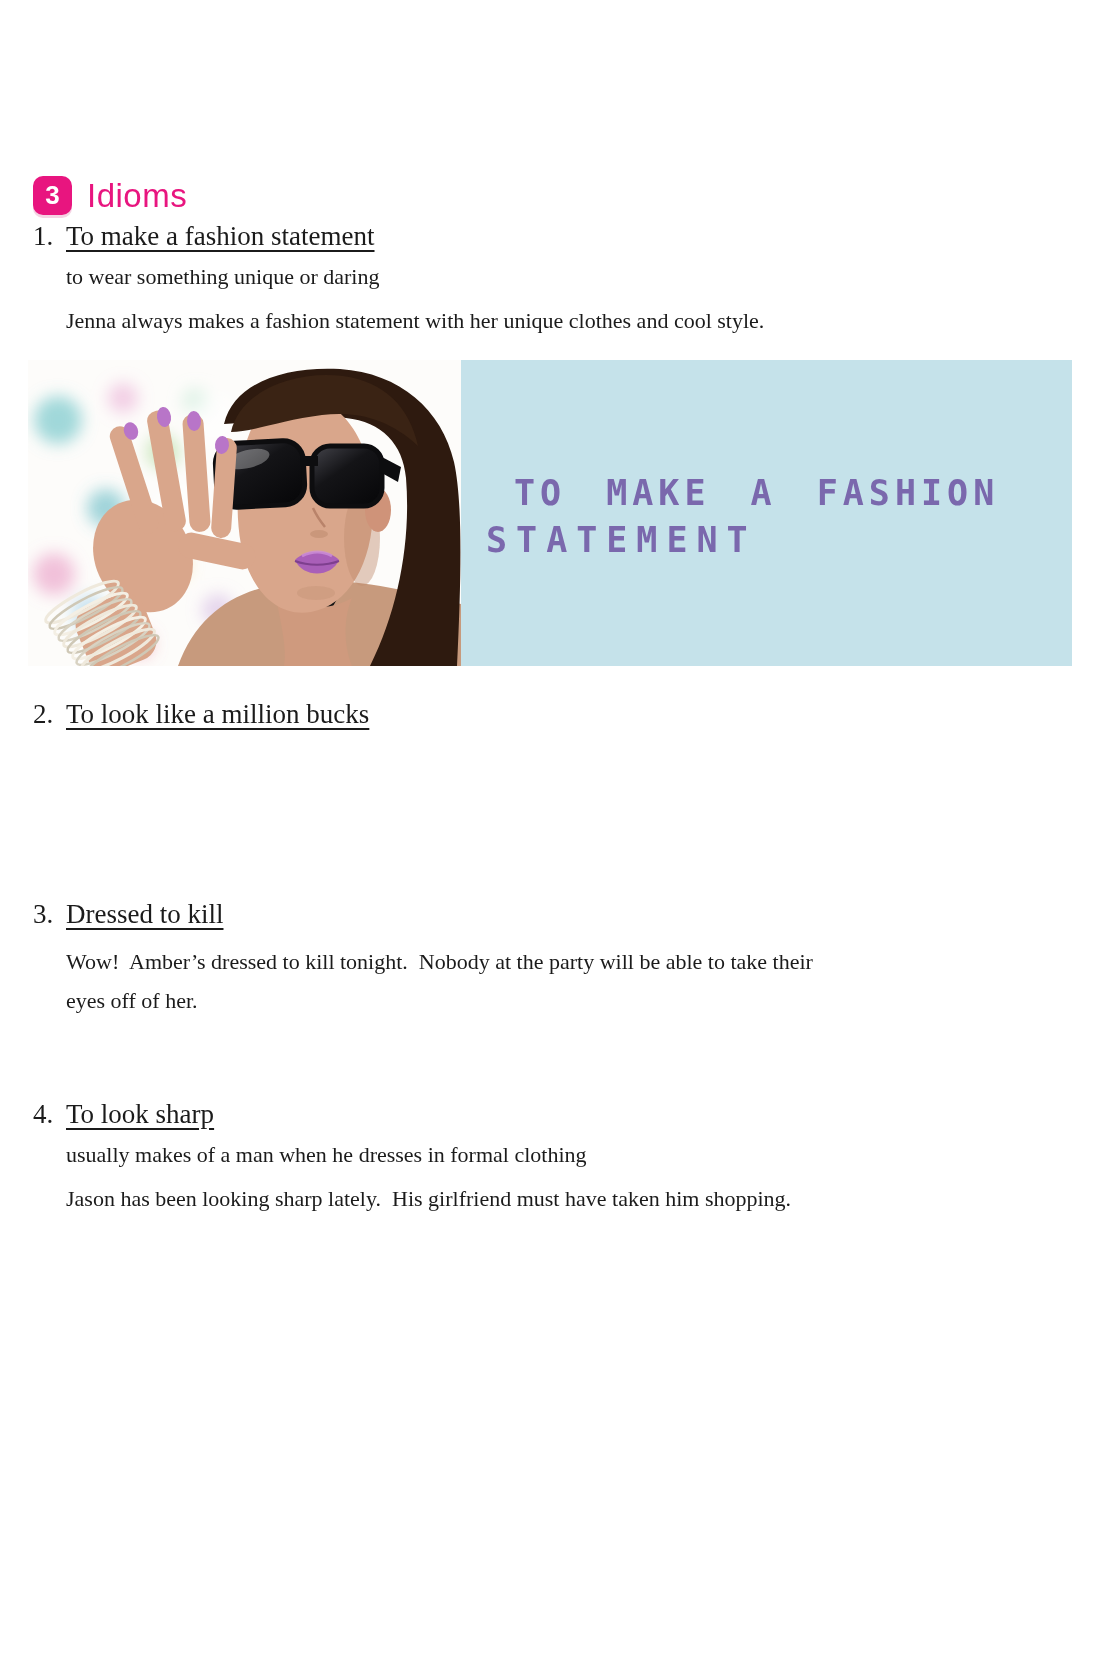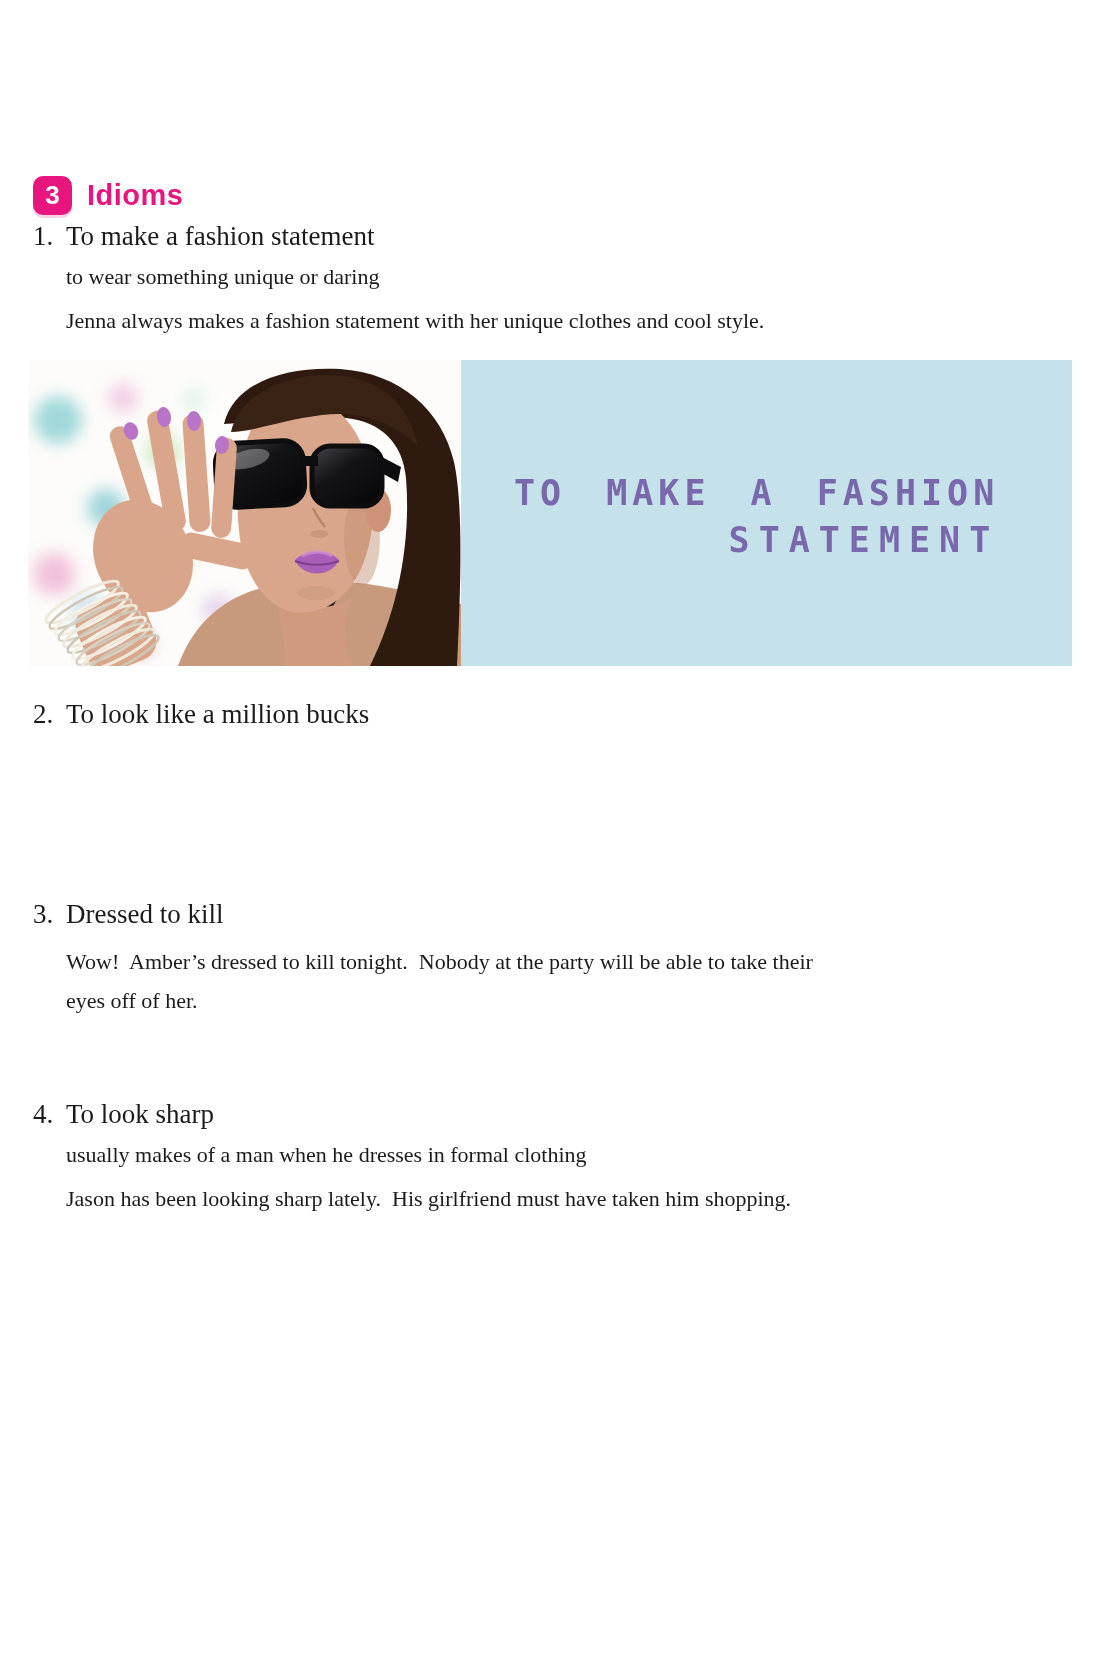--- a/index.html
+++ b/index.html
@@ -6,32 +6,32 @@
   .page{
     position:relative;width:1093px;height:1654px;background:#ffffff;
     font-family:"Liberation Serif",serif;color:#1b1b1b;overflow:hidden;
   }
   
   .header{position:absolute;left:33px;top:176px;display:flex;align-items:center;gap:15px;
           font-family:"Liberation Sans",sans-serif;}
   .badge{width:39px;height:39px;border-radius:10px;background:#e8157f;color:#ffffff;
          font-weight:bold;font-size:26px;display:flex;align-items:center;justify-content:center;
          box-shadow:0 3px 0 rgba(200,10,100,0.18);}
-  .header-title{color:#e8157f;font-size:29px;font-weight:bold;letter-spacing:0.5px;}
+  .header-title{color:#e8157f;font-size:33px;font-weight:normal;letter-spacing:0.5px;}
   
   .idiom{position:absolute;left:33px;width:1000px;}
   .sec1{top:219px}.sec2{top:697px}.sec3{top:897px}.sec4{top:1097px}
   .idiom-head{display:flex;line-height:34px;font-size:27px;}
   .idiom-num{width:33px;flex:0 0 33px;}
-  .idiom-term{text-decoration-thickness:2px;text-underline-offset:5px;}
+  .idiom-term{text-decoration:underline;text-decoration-thickness:2px;text-underline-offset:5px;}
   .idiom-def{margin:11px 0 0 33px;font-size:22px;line-height:26px;}
   .idiom-ex{margin:11px 0 0 33px;font-size:22px;line-height:39px;
             max-width:788px;white-space:pre-wrap;}
   
-  .banner{position:absolute;left:28px;top:360px;width:1044px;height:306px;background:#86efac;text-align:right;}
+  .banner{position:absolute;left:28px;top:360px;width:1044px;height:306px;background:#86efac;}
   .banner svg{display:block;width:100%;height:100%;}
   .banner-caption{position:absolute;left:458px;top:110px;color:#7a68ad;
     font-family:"DejaVu Sans Mono",monospace;font-weight:bold;font-size:35px;line-height:47px;
     letter-spacing:5px;word-spacing:14px;white-space:nowrap;}
   .banner-caption .cap-line1{display:block;padding-left:28px;}
   .banner-caption .cap-line2{display:block;letter-spacing:9px;}
 </style>
 </head>
 <body>
 

